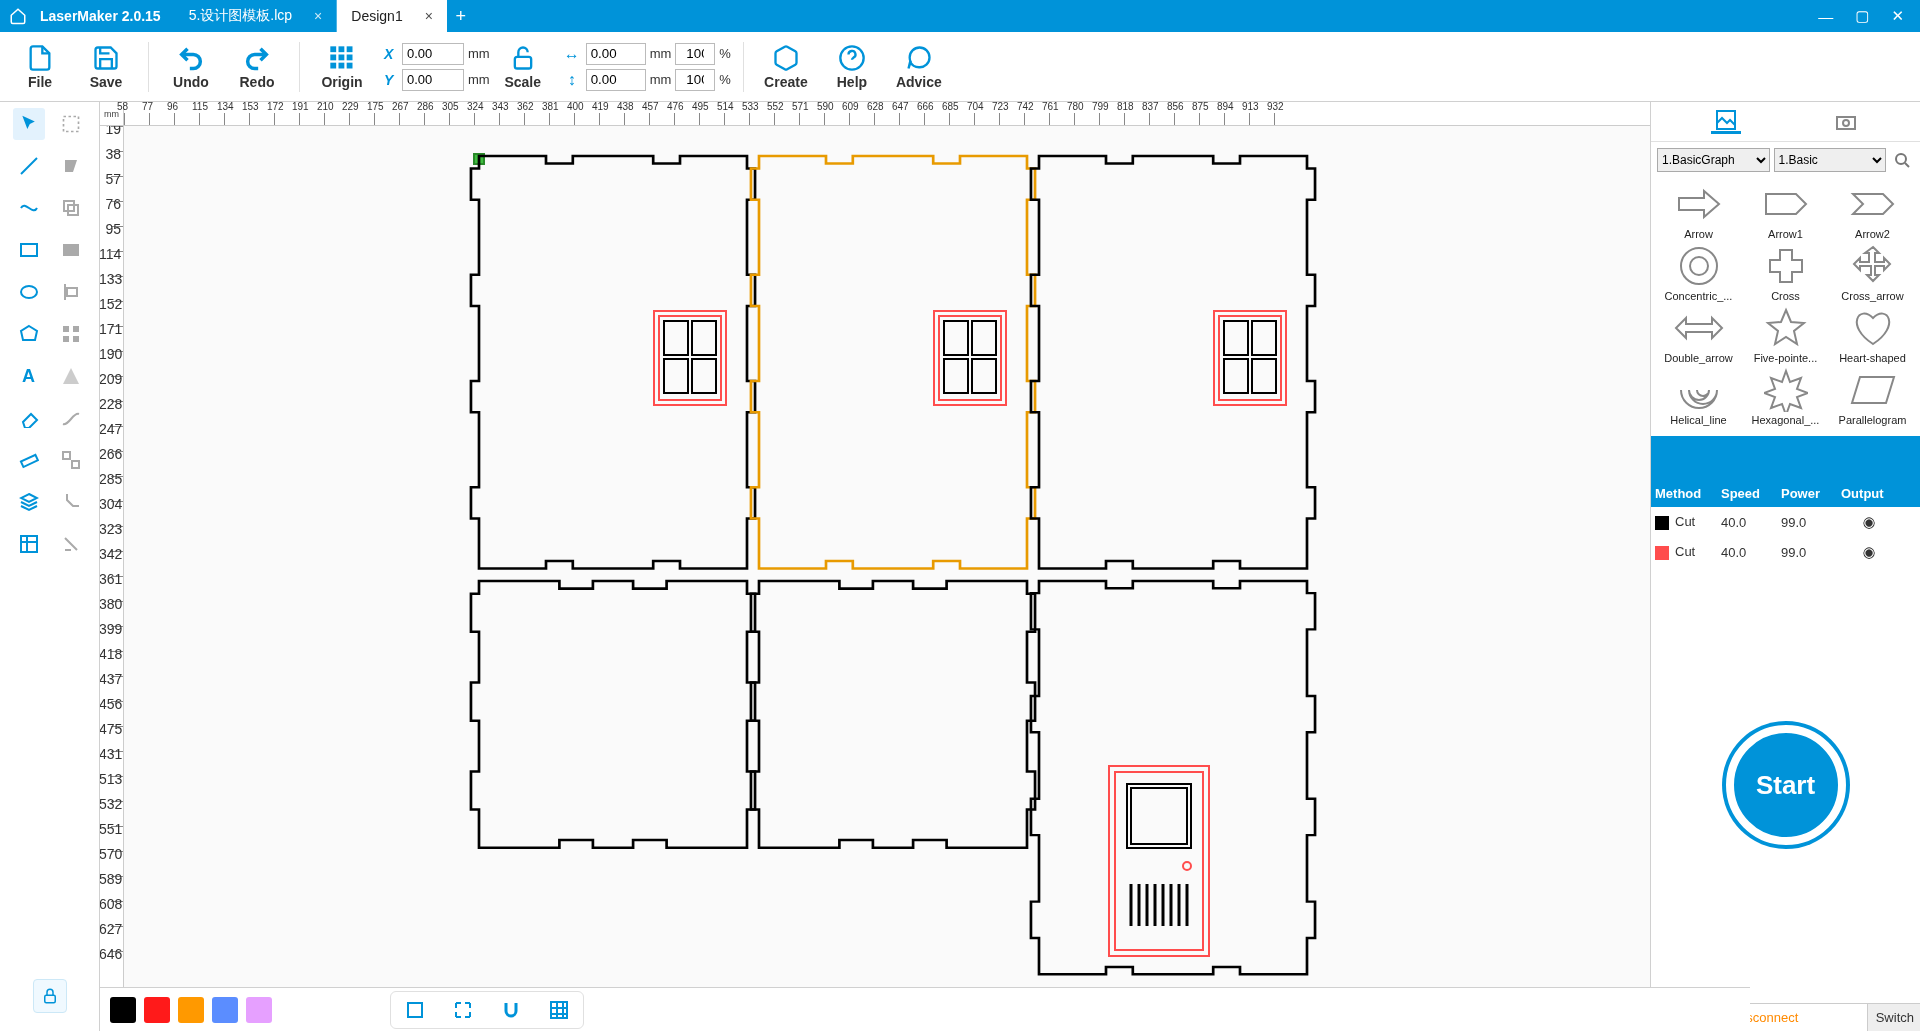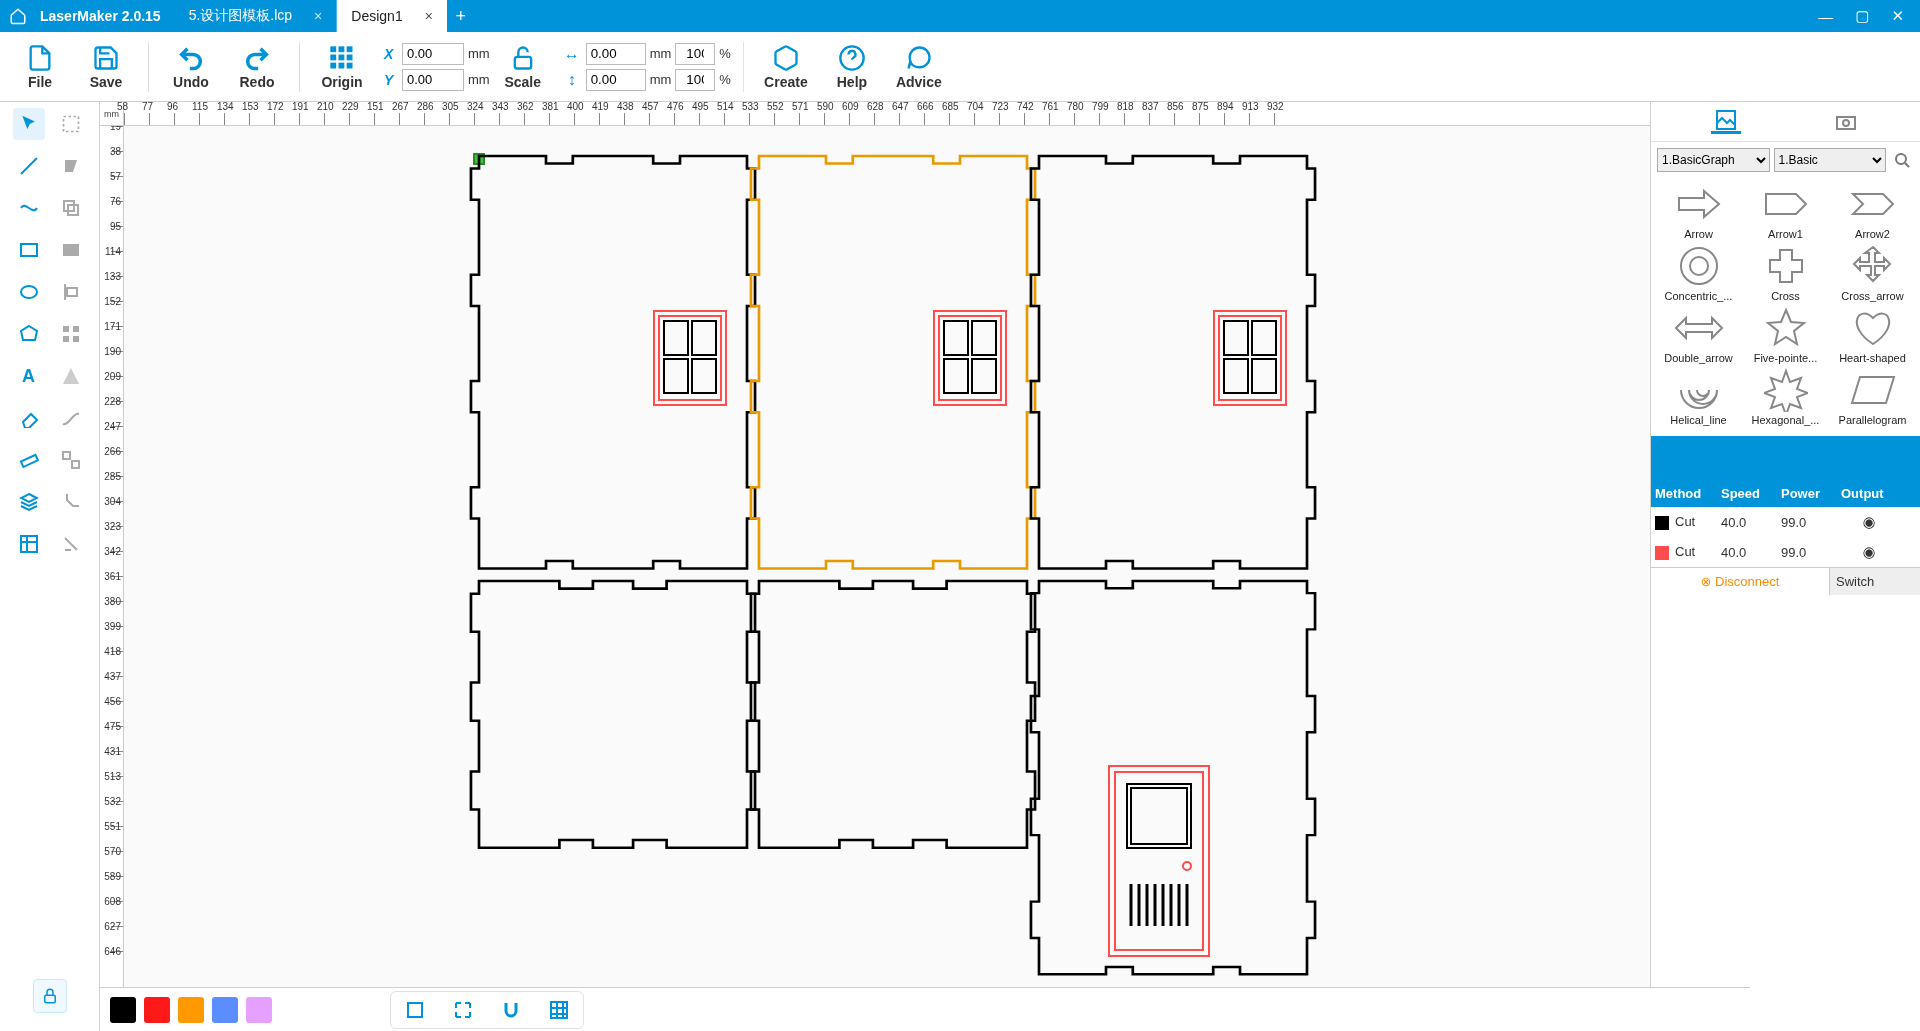--- a/index.html
+++ b/index.html
@@ -47,21 +47,21 @@
 
   
   .canvas-zone { flex:1; display:flex; flex-direction:column; background:#f4f4f4; position:relative;}
   .h-ruler { height:24px; background:#fff; border-bottom:1px solid #ccc; display:flex; align-items:flex-end; overflow:hidden; font-size:10px; color:#333; position:relative; padding-left:24px;}
   .h-ruler .corner { position:absolute; left:0; top:0; width:24px; height:24px; background:#fff; border-right:1px solid #ccc; display:flex; align-items:center; justify-content:center; font-size:9px; color:#444;}
   .h-ruler .tick { width:25px; flex-shrink:0; border-left:1px solid #888; height:12px; position:relative;}
   .h-ruler .tick span { position:absolute; top:-12px; left:-8px; font-size:10px;}
   .ruler-canvas-row { flex:1; display:flex; overflow:hidden;}
   .v-ruler { width:24px; background:#fff; border-right:1px solid #ccc; display:flex; flex-direction:column; overflow:hidden;}
   .v-ruler .vtick { height:25px; flex-shrink:0; border-top:1px solid #888; width:12px; margin-left:auto; position:relative;}
-  .v-ruler .vtick span { position:absolute; left:-12px; top:-6px; font-size:10px; transform:none; width:22px; text-align:right;}
+  .v-ruler .vtick span { position:absolute; left:-12px; top:-6px; font-size:14px; transform:none; width:22px; text-align:right;}
   .canvas { flex:1; background:#fafafa; position:relative; overflow:hidden;}
   .canvas svg { position:absolute; top:0; left:0;}
 
   
   .right-panel { width:270px; background:#fff; border-left:1px solid #d0d0d0; display:flex; flex-direction:column;}
   .rp-top-icons { height:40px; display:flex; align-items:center; justify-content:center; gap:90px; border-bottom:1px solid #e0e0e0;}
   .rp-top-icons .pi { width:30px; height:24px; display:flex; align-items:center; justify-content:center; color:#0093d9;}
   .rp-top-icons .pi.active { border-bottom:3px solid #0093d9;}
   .rp-selects { display:flex; gap:4px; padding:6px; align-items:flex-start;}
   .rp-selects select { flex:1; height:24px; border:1px solid #aaa; font-size:12px;}
@@ -76,21 +76,21 @@
   .layer-header { display:grid; grid-template-columns: 66px 60px 60px 56px; background:#0093d9; color:#fff; font-size:13px; font-weight:600;}
   .layer-header div { padding:6px 4px;margin-top:44px;}
   .layer-row { display:grid; grid-template-columns: 66px 60px 60px 56px; align-items:center; padding:6px 4px; font-size:13px;}
   .layer-row .sw { width:14px; height:14px; display:inline-block; margin-right:6px; vertical-align:middle;}
   .layer-row .eye { text-align:center; font-size:15px;}
 
   .start-zone { flex:1; display:flex; align-items:center; justify-content:center;}
   .start-btn { width:120px; height:120px; border-radius:50%; background:#0093d9; border:8px solid #fff; box-shadow:0 0 0 4px #0093d9; color:#fff; display:flex; align-items:center; justify-content:center; font-size:26px; font-weight:bold;}
   .conn-zone { display:flex; border-top:1px solid #ccc;}
   .conn-zone .disc { flex:1; text-align:center; padding:6px; color:#ff8a00; font-size:13px; border-right:1px solid #ccc;}
-  .conn-zone .sw { width:90px; text-align:left; padding:6px; font-size:13px; background:#eee;}
+  .conn-zone .sw { width:52px; text-align:right; padding:6px; font-size:13px; background:#eee;}
 
   
   .bottom-bar { position:absolute; bottom:0; left:0; width:1650px; height:44px; background:#fff; border-top:1px solid #d0d0d0; display:flex; align-items:center; padding:0 10px; gap:8px;}
   .color-sw { width:26px; height:26px; border-radius:3px;}
   .bottom-mode { margin-left:110px; display:flex; gap:20px; background:#fff; border:1px solid #e0e0e0; border-radius:6px; padding:4px 10px;}
   .bottom-mode .bm { width:28px; height:28px; display:flex; align-items:center; justify-content:center; color:#0093d9;}
 </style>
 </head>
 <body>
 
@@ -398,21 +398,21 @@
         <div class="tick">
           <span>191</span>
         </div>
         <div class="tick">
           <span>210</span>
         </div>
         <div class="tick">
           <span>229</span>
         </div>
         <div class="tick">
-          <span>151</span>
+          <span>175</span>
         </div>
         <div class="tick">
           <span>267</span>
         </div>
         <div class="tick">
           <span>286</span>
         </div>
         <div class="tick">
           <span>305</span>
         </div>
@@ -870,18 +870,23 @@
           </div>
           <div class="layer-row">
             <div><span class="sw" style="background:#ff4d4d"></span>Cut</div>
             <div>40.0</div>
             <div>99.0</div>
             <div class="eye">◉</div>
           </div>
         </div>
     </div>
 
+    <div class="start-zone">
+      <div class="start-btn">
+          <span>Start</span>
+        </div>
+    </div>
     <div class="conn-zone">
       <div class="disc">⊗ <span>Disconnect</span></div>
       <div class="sw">Switch</div>
     </div>
   </div>
 </div>
 
 </body></html>

